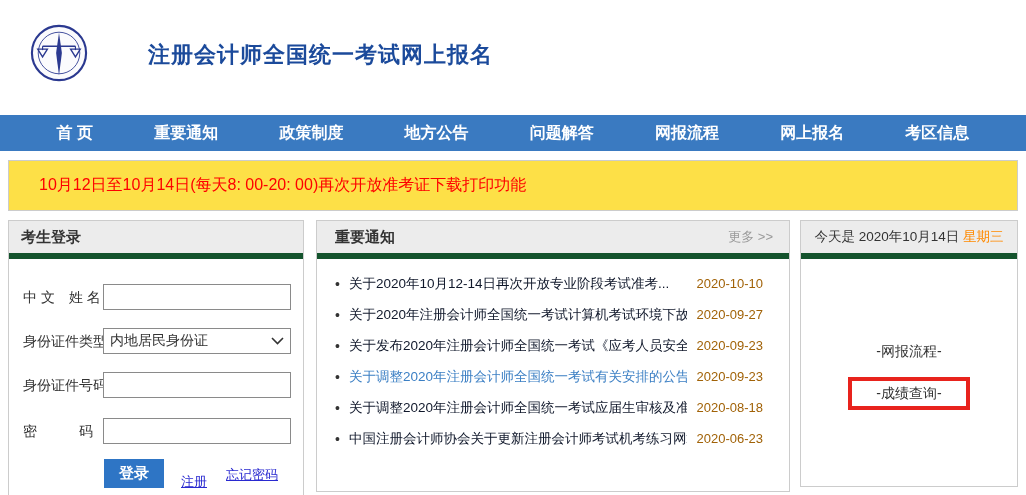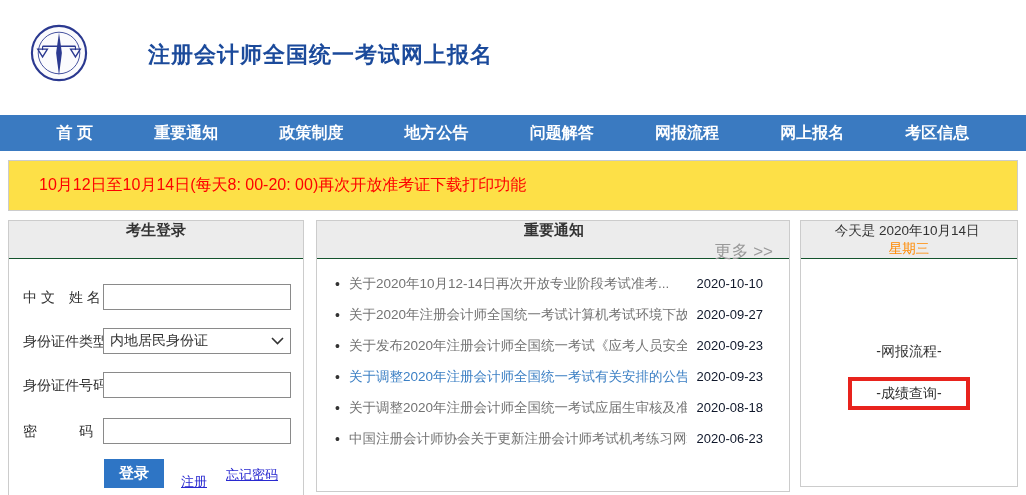--- a/index.html
+++ b/index.html
@@ -14,48 +14,48 @@
   
   .nav { position:absolute; top:115px; left:0; width:1026px; height:36px; background:#3a7ac1;
          display:flex; align-items:center; justify-content:space-around; padding:0 26px; }
   .nav-item { color:#fff; font-size:16px; font-weight:bold; cursor:pointer; white-space:pre; }
   
   .alert-bar { position:absolute; top:160px; left:8px; width:1010px; height:51px;
                border:1px solid #cccccc; background:#fde047; display:flex; align-items:center; }
   .alert-text { color:#fe0000; font-size:16px; padding-left:30px; white-space:pre; }
   
   .panel { position:absolute; top:220px; border:1px solid #cccccc; background:#fff; }
-  .panel-header { height:38px; background:#ececec; border-bottom:1px solid #14532d;
-                  display:flex; align-items:center;flex-direction:column; }
+  .panel-header { height:38px; background:#ececec; border-bottom:6px solid #14532d;
+                  display:flex; align-items:center; }
   
   .login-panel { left:8px; width:296px; height:300px; }
   .login-header { padding:0 12px; }
   .login-title { font-size:15px; font-weight:bold; color:#333; }
   .login-hint { margin-left:18px; font-size:12.5px; font-weight:bold; color:#ff8a00; white-space:pre; }
   .login-hint .lnk { color:#7db4e8; cursor:pointer; }
   .f-label { position:absolute; left:14px; font-size:14px; color:#333; white-space:pre; }
   .f-input { position:absolute; left:94px; width:188px; height:26px; border:1px solid #8a8a8a;
              background:#fff; font-size:14px; padding:0 6px; font-family:inherit; }
   .f-select { position:absolute; left:94px; width:188px; height:26px; border:1px solid #8a8a8a;
               background:#fff; font-size:14px; display:flex; align-items:center; padding:0 6px; cursor:pointer; }
   .f-select .chev { margin-left:auto; display:flex; }
   .login-btn { position:absolute; left:95px; top:238px; width:60px; height:29px; background:#2e75c5;
                color:#fff; font-size:15px; font-weight:bold; border:none; cursor:pointer; font-family:Liberation Serif, serif; }
   .mini-link { position:absolute; font-size:13px; color:#2a2ad0; text-decoration:underline; cursor:pointer; }
   
   .notices-panel { left:316px; width:474px; height:272px; }
   .notices-header { padding:0 16px 0 18px; }
   .notices-title { font-size:15px; font-weight:bold; color:#333; }
-  .more-link { margin-left:auto; font-size:17px; color:#999; cursor:pointer; white-space:pre;text-align:right; }
+  .more-link { margin-left:auto; font-size:13px; color:#999; cursor:pointer; white-space:pre;text-align:right; }
   .notice-list { list-style:none; padding-top:9px; }
   .notice-row { height:31px; display:flex; align-items:center; padding:0 26px 0 18px; cursor:pointer; }
   .bullet { color:#333; font-size:14px; margin-right:9px; }
-  .n-title { font-size:13.5px; color:#737373; flex:1; white-space:nowrap; overflow:hidden; }
+  .n-title { font-size:13.5px; color:#0f172a; flex:1; white-space:nowrap; overflow:hidden; }
   .notice-row.hl .n-title { color:#3b7fc4; }
-  .n-date { font-size:13px; color:#0f172a; margin-left:10px; }
+  .n-date { font-size:13px; color:#a16207; margin-left:10px; }
   
   .side-panel { left:800px; width:218px; height:267px; }
   .side-header { justify-content:center; font-size:13.5px; color:#333; white-space:pre; }
   .side-header .weekday { color:#ff8a00; }
   .side-body { display:flex; flex-direction:column; align-items:center; }
   .side-link { font-size:14px; color:#333; cursor:pointer; }
   .side-link.first { margin-top:84px; }
   .score-box { margin-top:16px; border:4px solid #e8231d; background:#fff; padding:3px 24px; }
 </style>
 </head>

